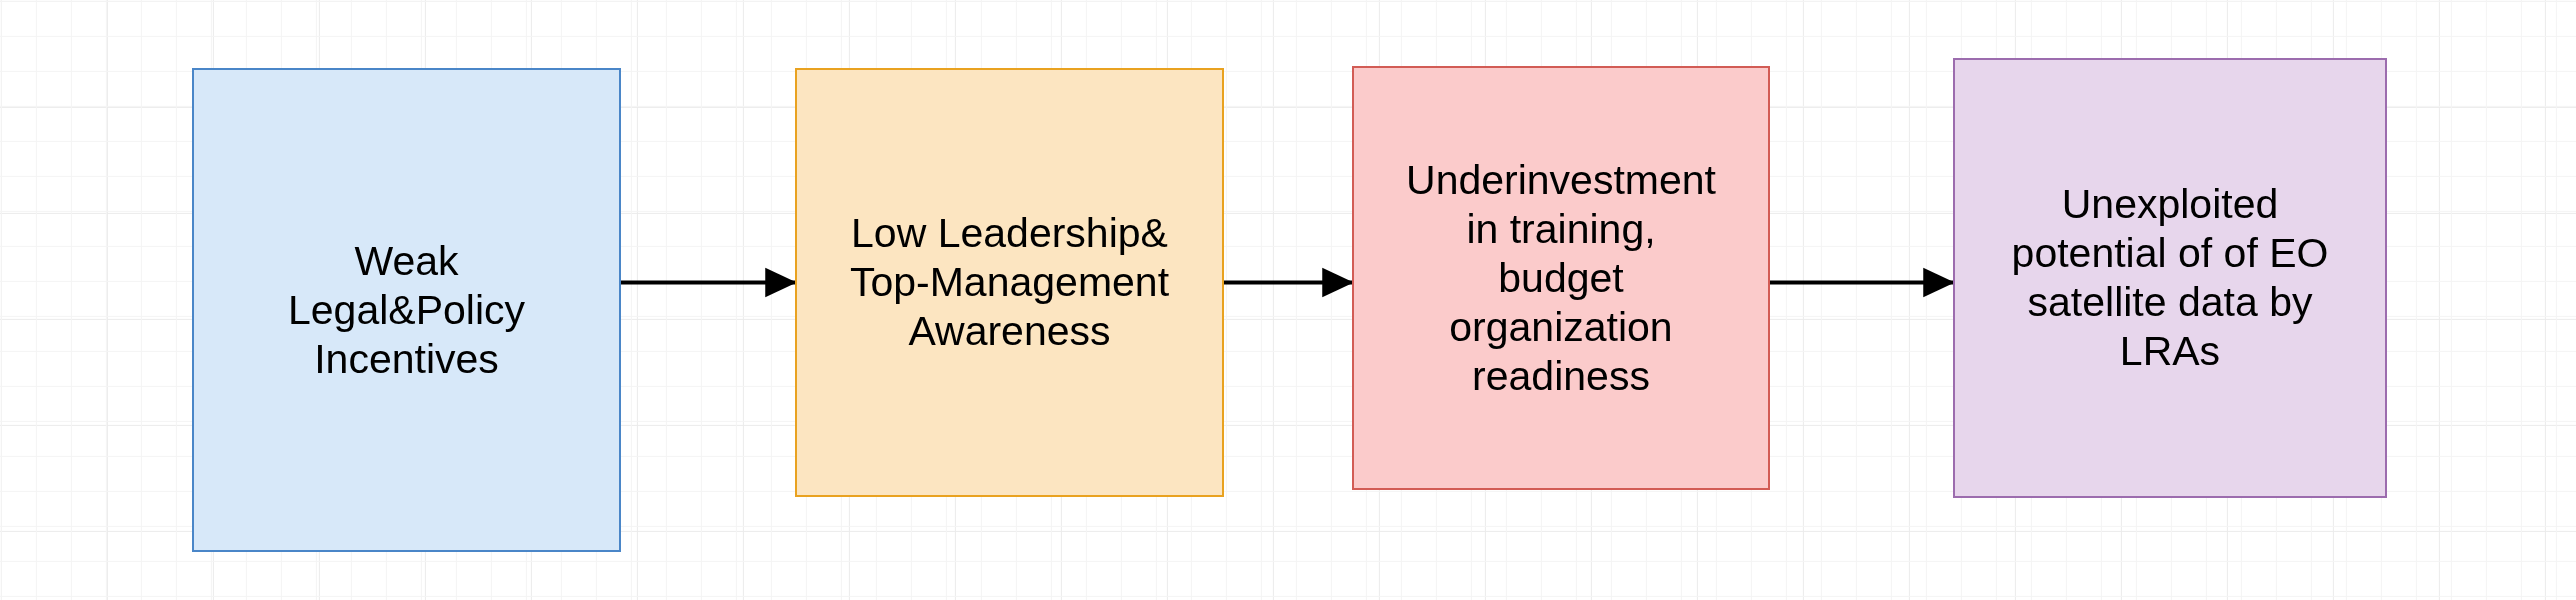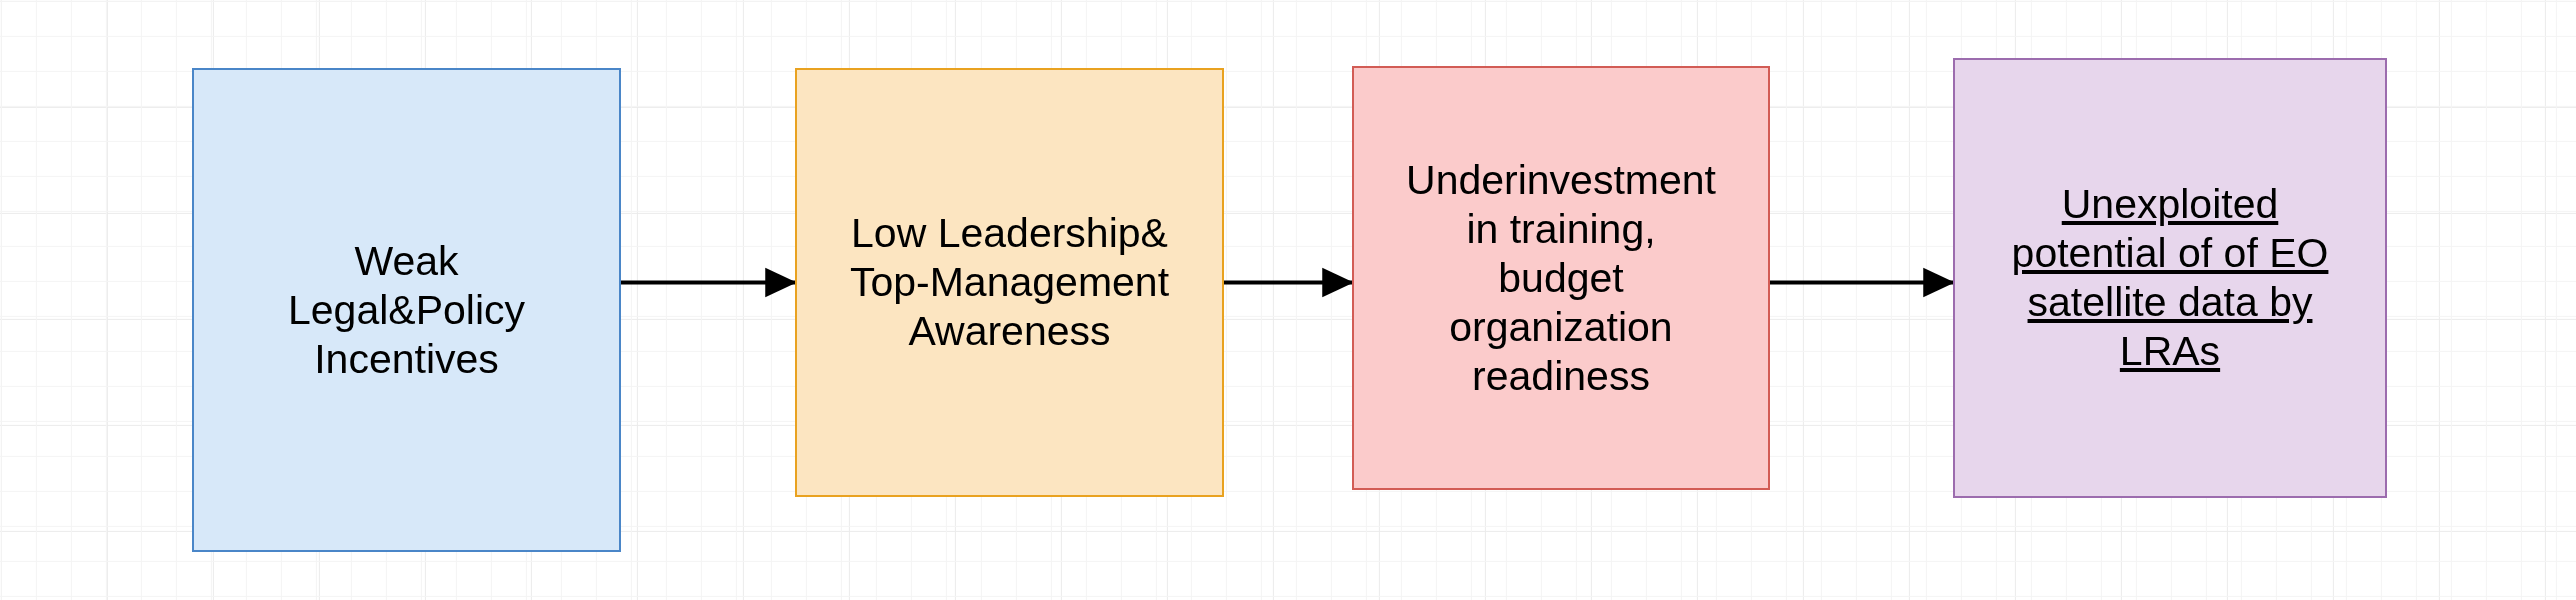--- a/index.html
+++ b/index.html
@@ -103,20 +103,20 @@
   <div class="connector" id="e2" style="left: 1770px; top: 264px; width: 183px;">
     <svg width="100%" height="37" viewBox="0 0 100 40" preserveAspectRatio="none">
       <line x1="0" y1="20" x2="100" y2="20" stroke="#000000" stroke-width="4" vector-effect="non-scaling-stroke"></line>
     </svg>
     <svg class="arrowhead" width="32" height="37" viewBox="0 0 34 40" style="position:absolute;right:-1.9px;top:0;">
       <polygon points="0,4 34,20 0,36" fill="#000000"></polygon>
     </svg>
   </div>
 
   <div class="node" id="n3" style="left: 1953px; top: 58px; width: 434px; height: 440px; background: rgb(231, 214, 236); border-color: rgb(156, 108, 174);">
-    <span class="node-label" style="color: rgb(0, 0, 0); text-decoration: underline;">Unexploited
+    <span class="node-label" style="color: rgb(0, 0, 0);">Unexploited
 potential of of EO
 satellite data by
 LRAs</span>
   </div>
 
 </div>
 
 
 </body></html>

